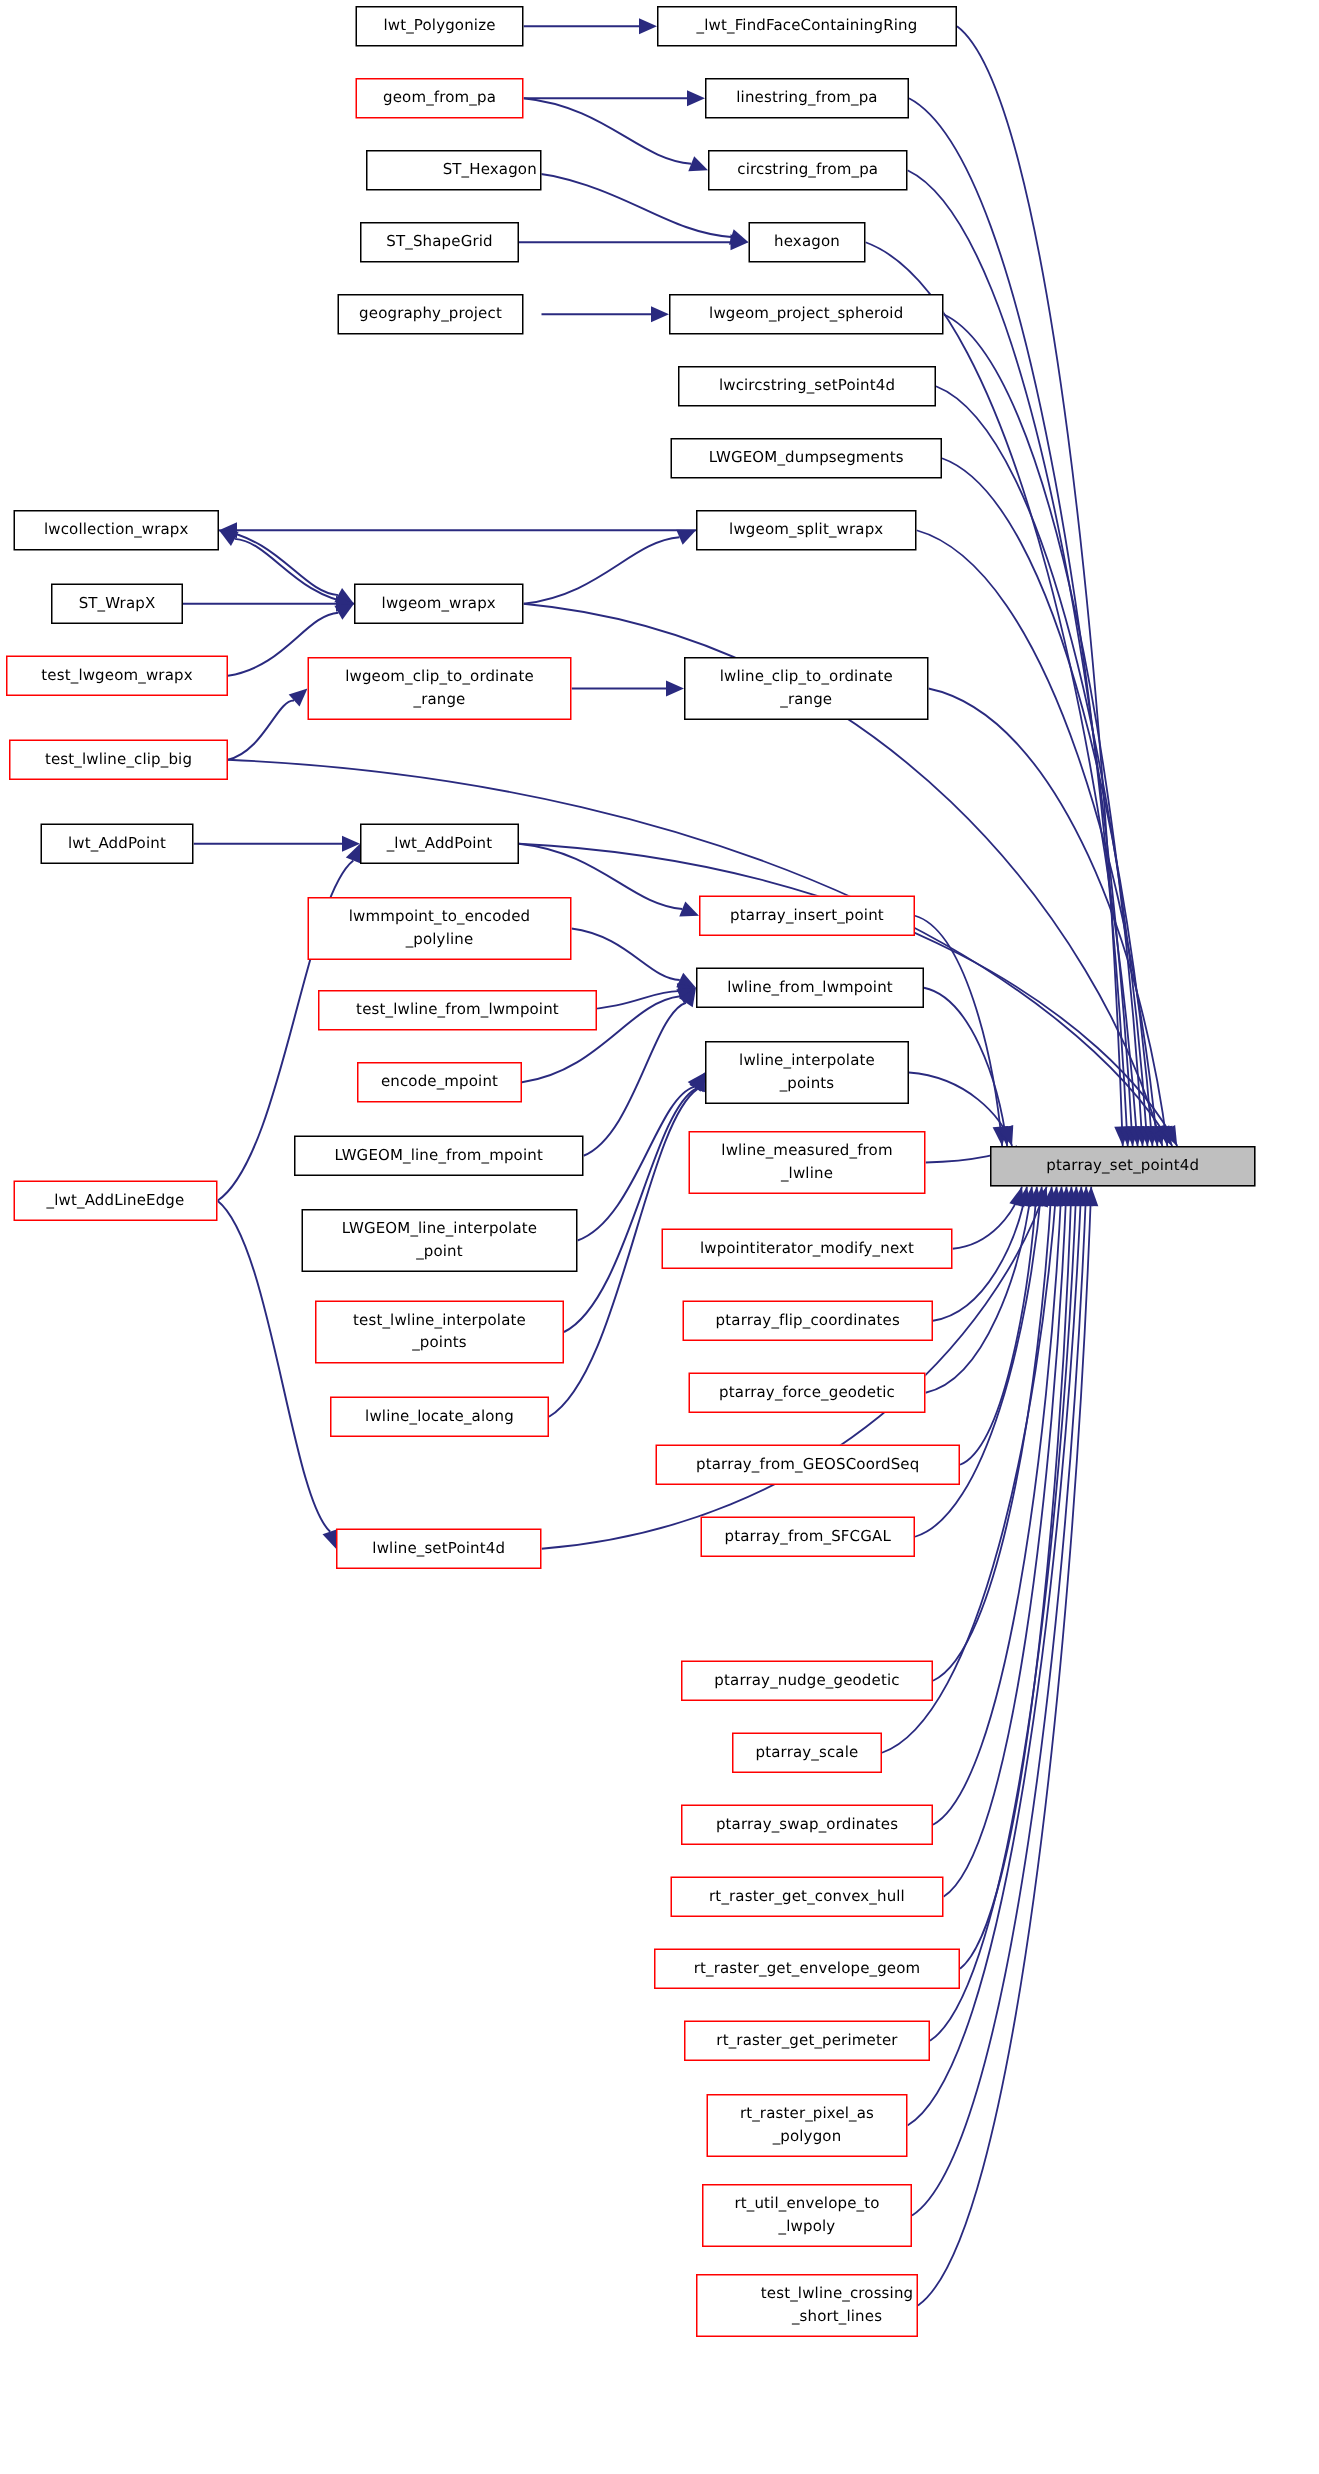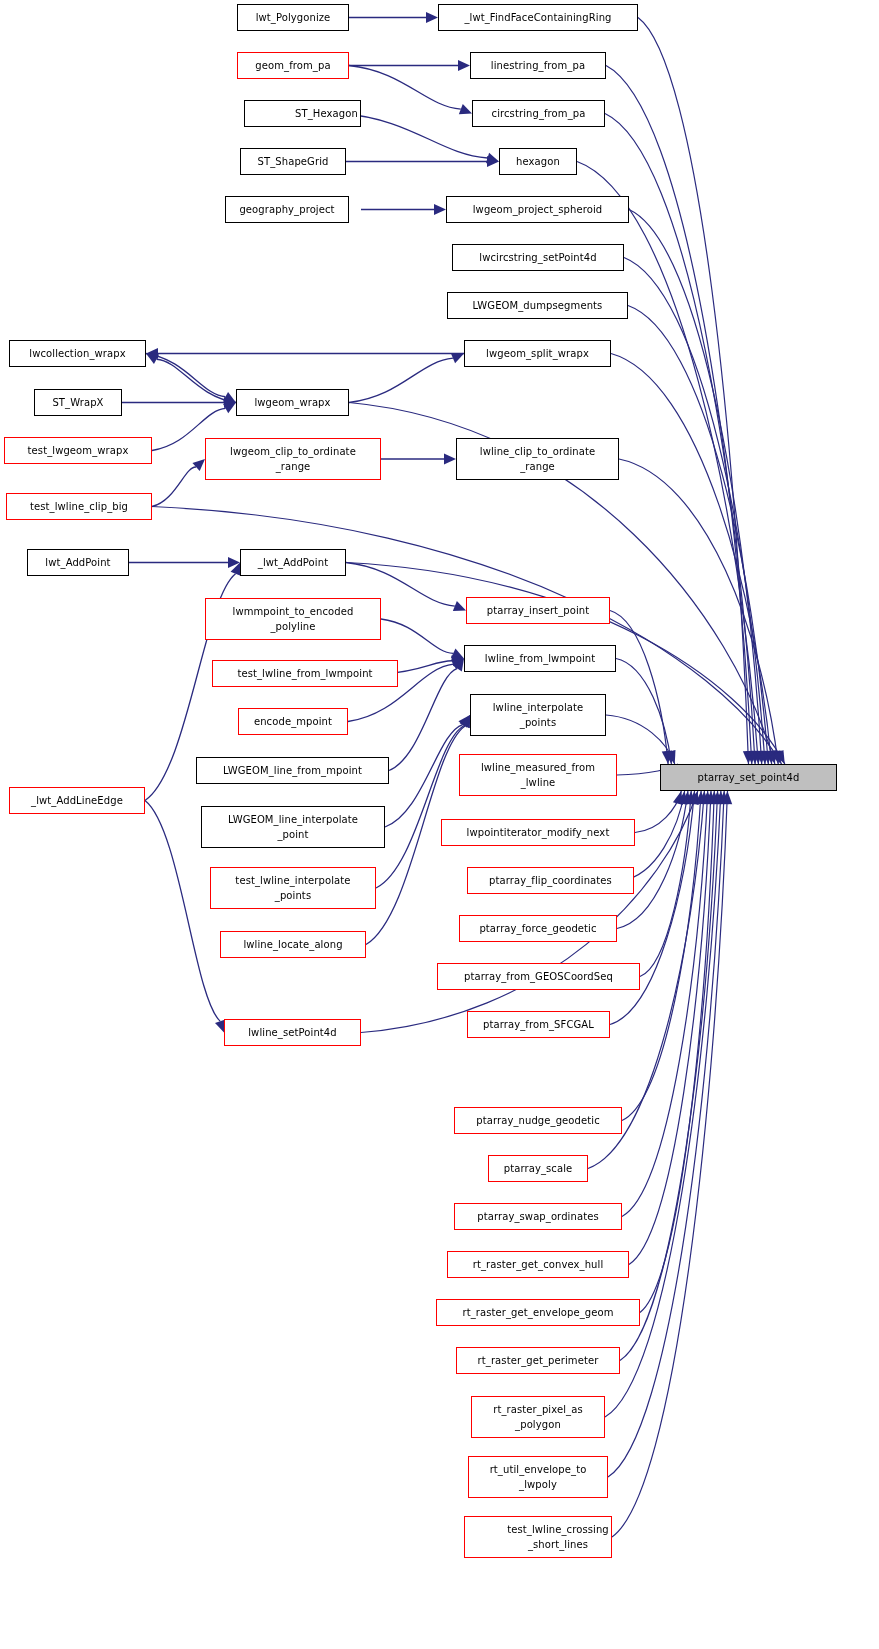--- a/index.html
+++ b/index.html
@@ -179,21 +179,21 @@
 _points</span></div>
       <div class="node red" style="left: 238px; top: 708px; width: 110px; height: 27px;"><span class="lbl">encode_mpoint</span></div>
       <div class="node red" style="left: 459px; top: 754px; width: 158px; height: 42px;"><span class="lbl">lwline_measured_from
 _lwline</span></div>
       <div class="node" style="left: 196px; top: 757px; width: 193px; height: 27px;"><span class="lbl">LWGEOM_line_from_mpoint</span></div>
       <div class="node target" style="left: 660px; top: 764px; width: 177px; height: 27px;"><span class="lbl">ptarray_set_point4d</span></div>
       <div class="node" style="left: 201px; top: 806px; width: 184px; height: 42px;"><span class="lbl">LWGEOM_line_interpolate
 _point</span></div>
       <div class="node red" style="left: 441px; top: 819px; width: 194px; height: 27px;"><span class="lbl">lwpointiterator_modify_next</span></div>
       <div class="node red" style="left: 9px; top: 787px; width: 136px; height: 27px;"><span class="lbl">_lwt_AddLineEdge</span></div>
-      <div class="node red" style="left: 455px; top: 867px; width: 167px; height: 27px; margin-left: 12px;"><span class="lbl">ptarray_flip_coordinates</span></div>
+      <div class="node red" style="left: 455px; top: 867px; width: 167px; height: 27px;"><span class="lbl">ptarray_flip_coordinates</span></div>
       <div class="node red" style="left: 210px; top: 867px; width: 166px; height: 42px;"><span class="lbl">test_lwline_interpolate
 _points</span></div>
       <div class="node red" style="left: 459px; top: 915px; width: 158px; height: 27px;"><span class="lbl">ptarray_force_geodetic</span></div>
       <div class="node red" style="left: 220px; top: 931px; width: 146px; height: 27px;"><span class="lbl">lwline_locate_along</span></div>
       <div class="node red" style="left: 437px; top: 963px; width: 203px; height: 27px;"><span class="lbl">ptarray_from_GEOSCoordSeq</span></div>
       <div class="node red" style="left: 467px; top: 1011px; width: 143px; height: 27px;"><span class="lbl">ptarray_from_SFCGAL</span></div>
       <div class="node red" style="left: 224px; top: 1019px; width: 137px; height: 27px;"><span class="lbl">lwline_setPoint4d</span></div>
       <div class="node red" style="left: 454px; top: 1107px; width: 168px; height: 27px;"><span class="lbl">ptarray_nudge_geodetic</span></div>
       <div class="node red" style="left: 488px; top: 1155px; width: 100px; height: 27px;"><span class="lbl">ptarray_scale</span></div>
       <div class="node red" style="left: 454px; top: 1203px; width: 168px; height: 27px;"><span class="lbl">ptarray_swap_ordinates</span></div>

